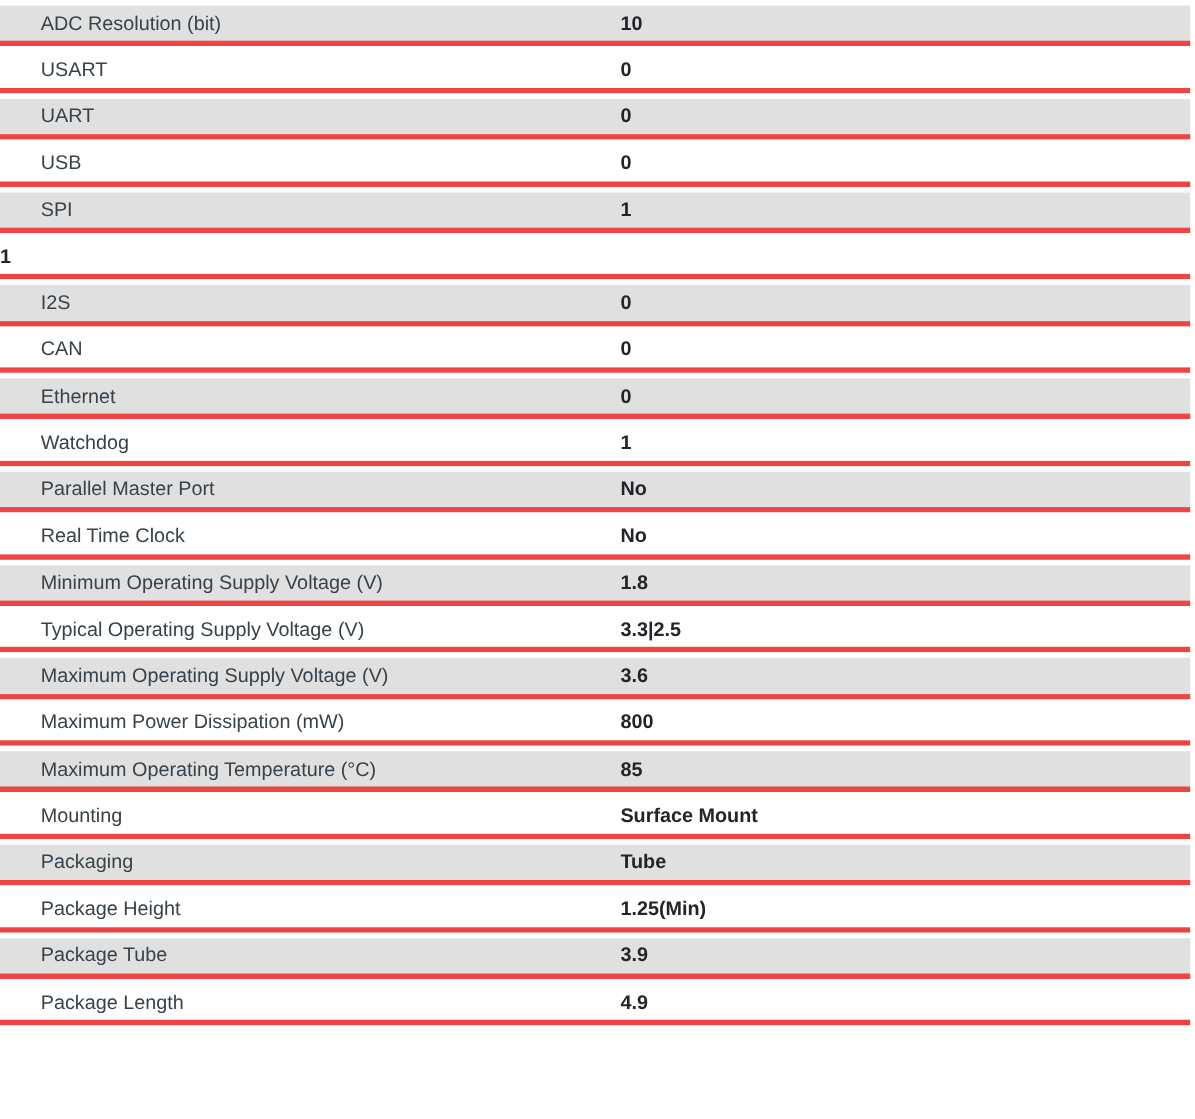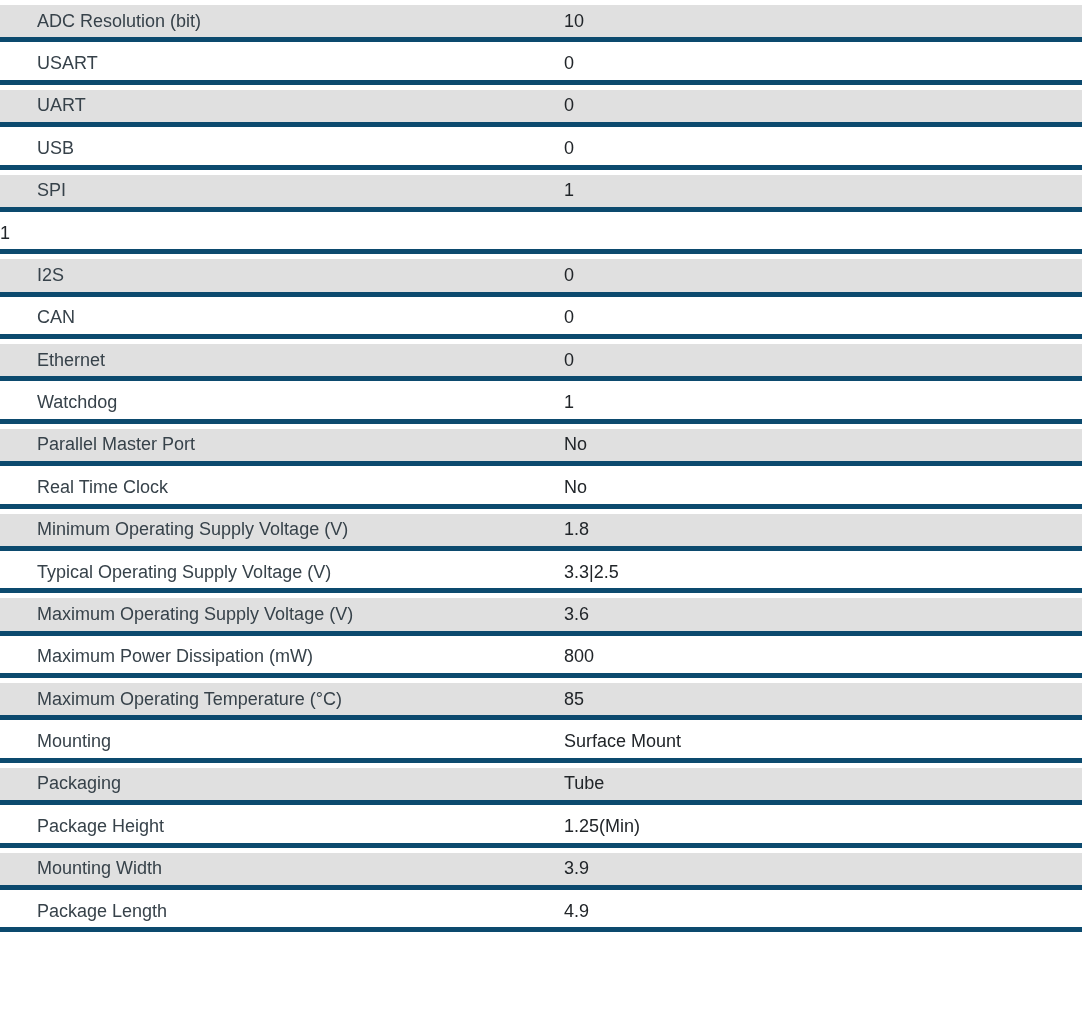--- a/index.html
+++ b/index.html
@@ -17,42 +17,42 @@
     height: 100%;
   }
 
   .spec-row {
     display: flex;
     align-items: center;
     box-sizing: border-box;
     height: 42.375px;
     margin-right: 4px;              
     border-top: 5px solid #ffffff;  
-    border-bottom: 5px solid #0c4a6e;
+    border-bottom: 5px solid #ef4444;
     background: #ffffff;
   }
 
   .spec-row:nth-child(odd) {
     background: var(--row-shade, #e0e0e0);
   }
 
   .spec-label {
     flex: 0 0 527px;
     padding-left: 37px;
     font-size: 18px;
     font-weight: 400;
     color: var(--label-color, #37424a);
     white-space: nowrap;
     overflow: hidden;
   }
 
   .spec-value {
     flex: 1 1 auto;
     font-size: 18px;
-    font-weight: 400;
+    font-weight: 700;
     color: var(--value-color, #212529);
     white-space: nowrap;
     overflow: hidden;
   }
 </style>
 </head>
 <body>
 
 <div class="spec-table" id="spec-table">
   <div class="spec-row">
@@ -150,21 +150,21 @@
     <div class="spec-label">Packaging</div>
     <div class="spec-value">Tube</div>
   </div>
 
   <div class="spec-row">
     <div class="spec-label">Package Height</div>
     <div class="spec-value">1.25(Min)</div>
   </div>
 
   <div class="spec-row">
-    <div class="spec-label">Mounting Width</div>
+    <div class="spec-label">Package Tube</div>
     <div class="spec-value">3.9</div>
   </div>
 
   <div class="spec-row">
     <div class="spec-label">Package Length</div>
     <div class="spec-value">4.9</div>
   </div>
 </div>
 
 </body></html>

